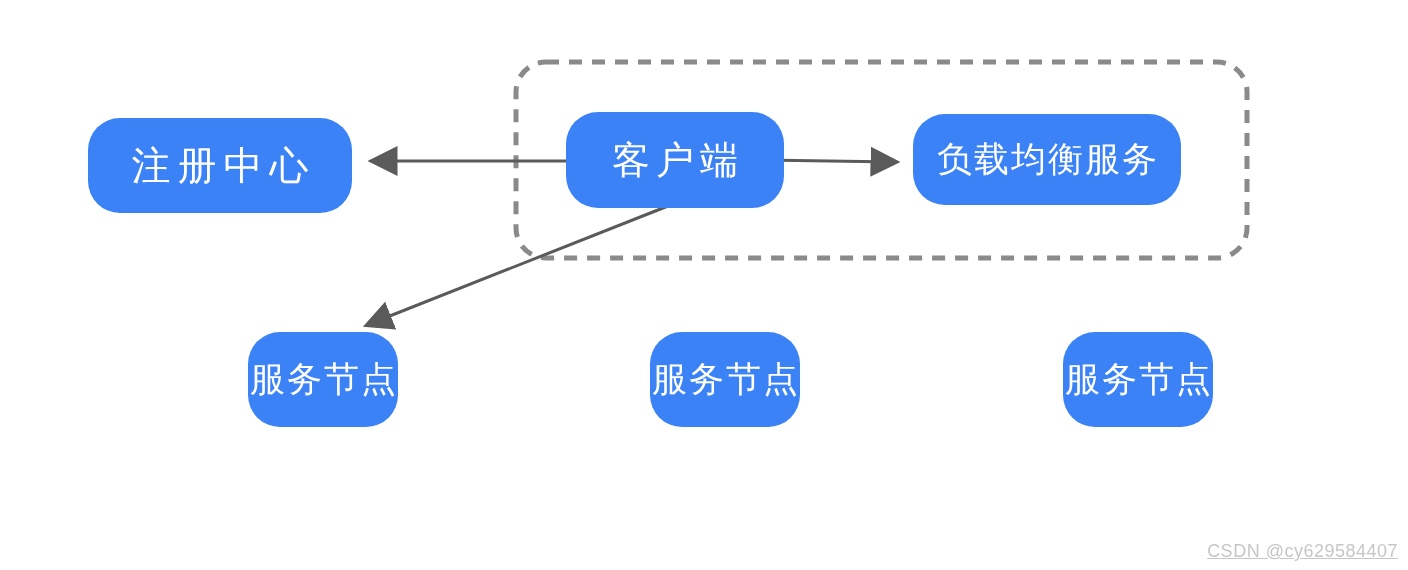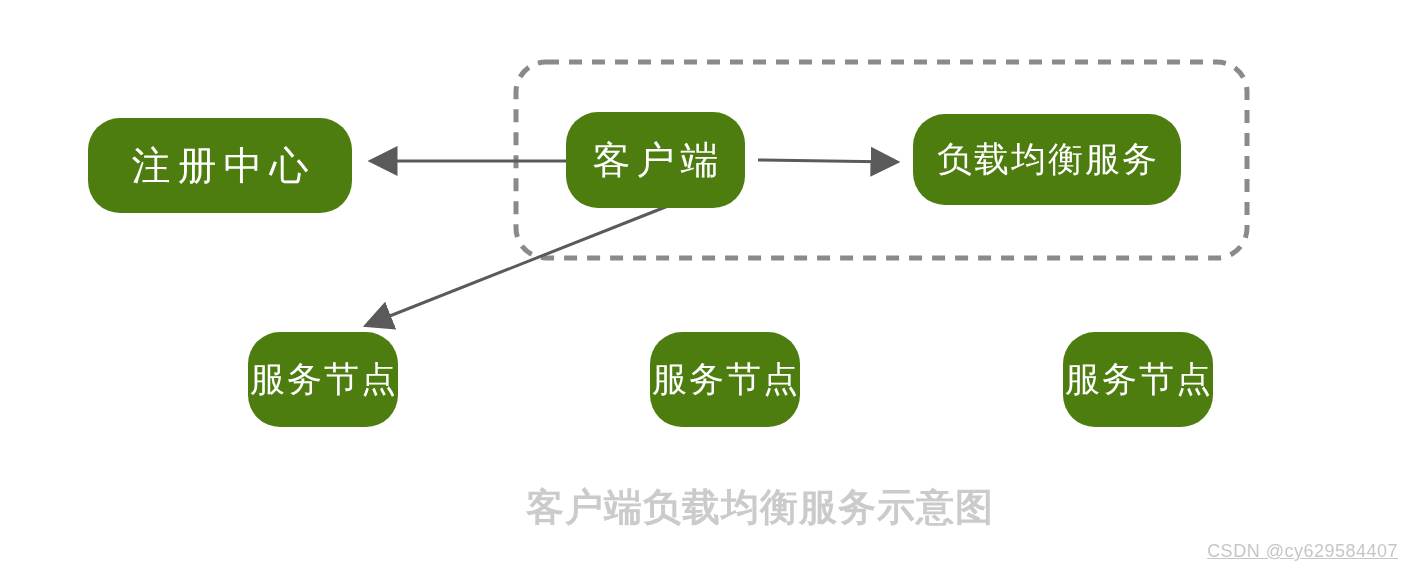--- a/index.html
+++ b/index.html
@@ -18,36 +18,36 @@
   #edges-svg {
     position: absolute;
     left: 0;
     top: 0;
     width: 1408px;
     height: 570px;
     pointer-events: none;
   }
   .node {
     position: absolute;
-    background: #4d7c0f;
+    background: #3b82f6;
     border-radius: 32px;
     display: flex;
     align-items: center;
     justify-content: center;
     color: #ffffff;
     text-align: center;
     box-sizing: border-box;
   }
   .node-label {
     color: #ffffff;
     white-space: nowrap;
   }
   #node-registry      { left: 88px;   top: 118px; width: 264px; height: 95px; }
   #node-registry .node-label { font-size: 39px; letter-spacing: 7px; padding-left: 7px; }
-  #node-client        { left: 566px;  top: 112px; width: 179px; height: 96px; }
+  #node-client        { left: 566px;  top: 112px; width: 218px; height: 96px; }
   #node-client .node-label { font-size: 38px; letter-spacing: 6px; padding-left: 6px; }
   #node-lb            { left: 913px;  top: 114px; width: 268px; height: 91px; }
   #node-lb .node-label { font-size: 35px; letter-spacing: 2px; padding-left: 2px; }
   .service-node       { top: 332px; width: 150px; height: 95px; }
   .service-node .node-label { font-size: 35px; letter-spacing: 2px; padding-left: 2px; }
   #node-service-1     { left: 248px; }
   #node-service-2     { left: 650px; }
   #node-service-3     { left: 1063px; }
   #caption {
     position: absolute;
@@ -108,17 +108,16 @@
   </div>
 
   <div class="node service-node" id="node-service-2">
     <span class="node-label">服务节点</span>
   </div>
 
   <div class="node service-node" id="node-service-3">
     <span class="node-label">服务节点</span>
   </div>
 
-  <div id="caption">客户端负载均衡服务示意图</div>
 
   <div id="watermark">CSDN @cy629584407</div>
 
 </div>
 
 </body></html>

